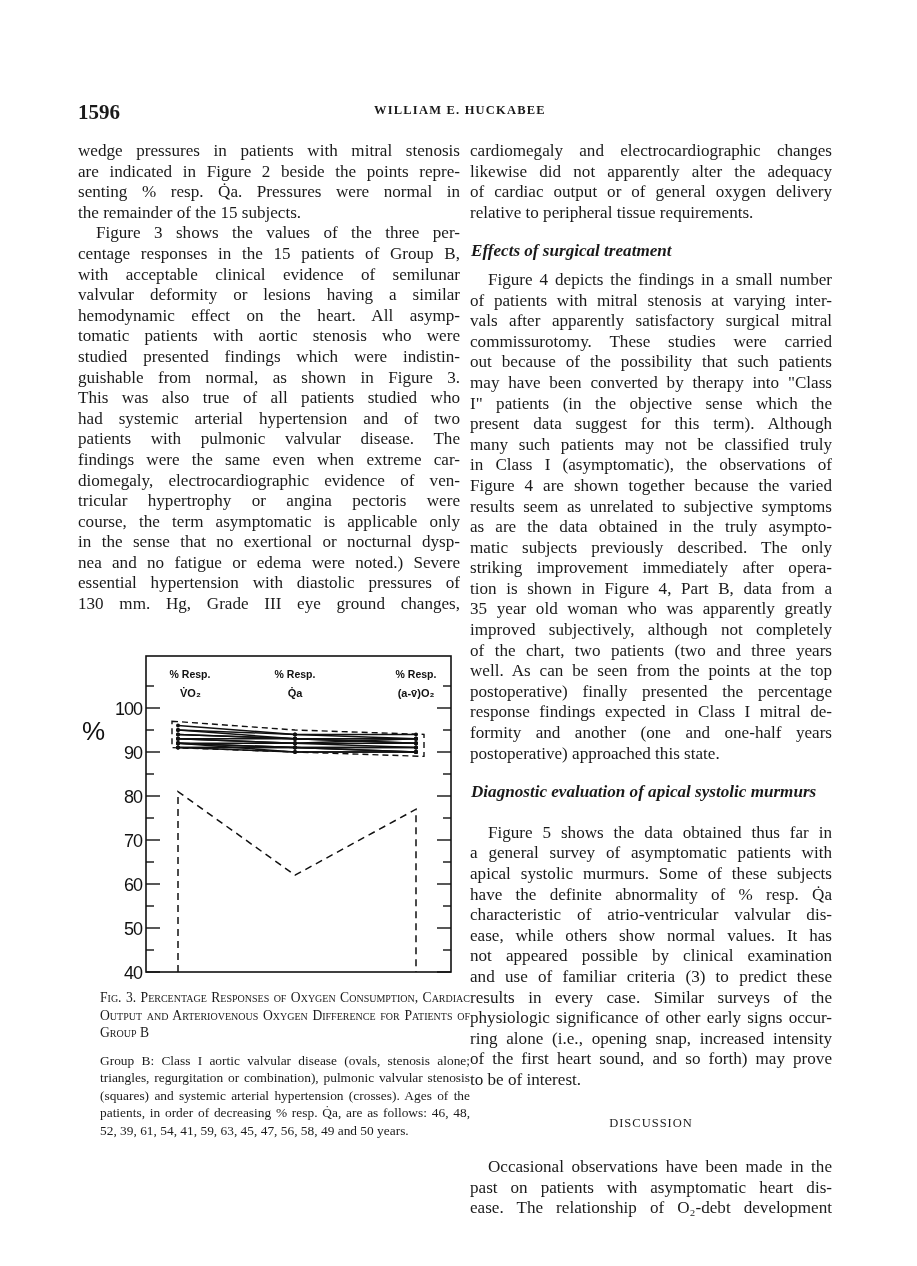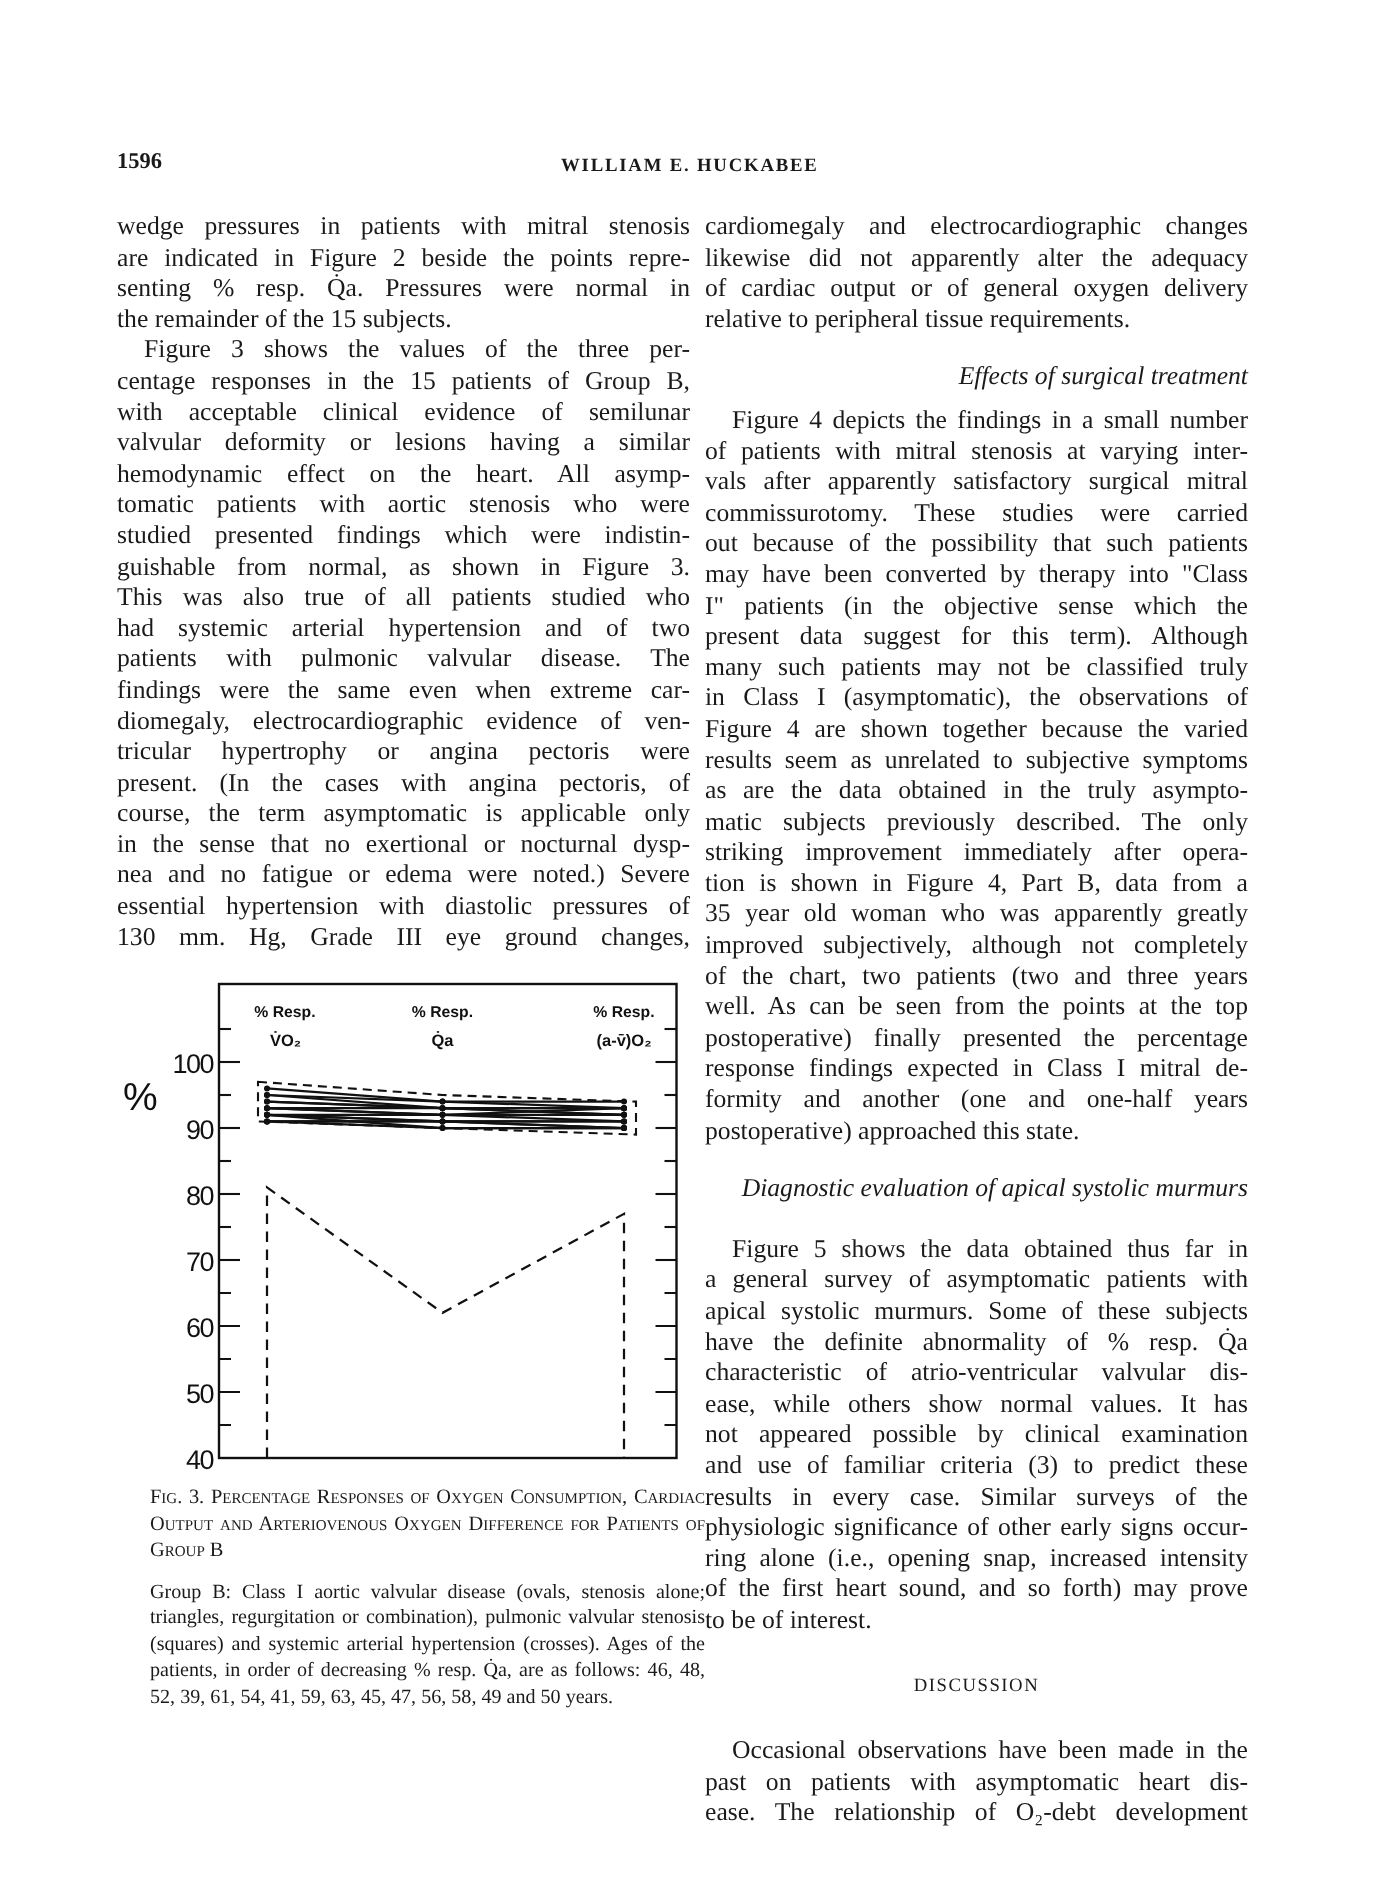--- a/index.html
+++ b/index.html
@@ -1,27 +1,27 @@
 <!DOCTYPE html>
 <html><head>
 <meta charset="utf-8">
 <style>
   html, body { margin: 0; padding: 0; background: #ffffff; }
   body { width: 917px; height: 1266px; position: relative; overflow: hidden;
          font-family: "Liberation Serif", "DejaVu Serif", serif; color: #1a1a1a; }
   .header { position: absolute; top: 100px; left: 78px; width: 768px; height: 24px; }
-  .page-num { position: absolute; left: 0; top: 0; font-size: 15px; font-weight: bold; text-align: center; }
+  .page-num { position: absolute; left: 0; top: 0; font-size: 21px; font-weight: bold; text-align: center; }
   .running-head { position: absolute; left: 296px; top: 3px; font-size: 12.5px; font-weight: bold; letter-spacing: 1.2px; }
   .col { position: absolute; font-size: 17.1px; line-height: 20.6px; text-align: justify; }
   .col-left { left: 78px; top: 141px; width: 382px; }
   .col-right { left: 470px; top: 141px; width: 362px; }
   .col p { margin: 0; text-indent: 0; }
   .line { display: block; text-align: justify; text-align-last: justify; white-space: nowrap; }
   .line.end { text-align-last: left; }
-  .section-head { font-style: italic; margin: 18px 0 8px 16px; text-align: right; }
+  .section-head { font-style: italic; margin: 18px 0 8px 1px; text-align: left; font-weight: bold; }
   .discussion { text-align: center; font-size: 12.5px; letter-spacing: 1px; margin: 22px 0 24px 0; }
   .figure { position: absolute; left: 78px; top: 648px; width: 382px; height: 335px; }
   .caption { position: absolute; left: 100px; top: 989px; width: 370px; font-size: 13.6px; line-height: 17.5px; }
   .caption .title { font-variant: small-caps; text-align: justify; }
   .caption .body { margin-top: 10px; text-align: justify; font-size: 13.4px; line-height: 17.5px; }
   svg text { font-family: "Liberation Sans", "DejaVu Sans", sans-serif; }
 </style>
 </head>
 <body>
 
@@ -45,21 +45,20 @@
       <span class="line">hemodynamic effect on the heart.  All asymp-</span>
       <span class="line">tomatic patients with aortic stenosis who were</span>
       <span class="line">studied presented findings which were indistin-</span>
       <span class="line">guishable from normal, as shown in Figure 3.</span>
       <span class="line">This was also true of all patients studied who</span>
       <span class="line">had systemic arterial hypertension and of two</span>
       <span class="line">patients with pulmonic valvular disease.  The</span>
       <span class="line">findings were the same even when extreme car-</span>
       <span class="line">diomegaly, electrocardiographic evidence of ven-</span>
       <span class="line">tricular hypertrophy or angina pectoris were</span>
-      <span class="line">present.  (In the cases with angina pectoris, of</span>
       <span class="line">course, the term asymptomatic is applicable only</span>
       <span class="line">in the sense that no exertional or nocturnal dysp-</span>
       <span class="line">nea and no fatigue or edema were noted.)  Severe</span>
       <span class="line">essential hypertension with diastolic pressures of</span>
       <span class="line">130 mm. Hg, Grade III eye ground changes,</span>
     </p>
 </div>
 
 <div class="figure">
   <svg id="chart" width="382" height="335" viewBox="0 0 382 335">

